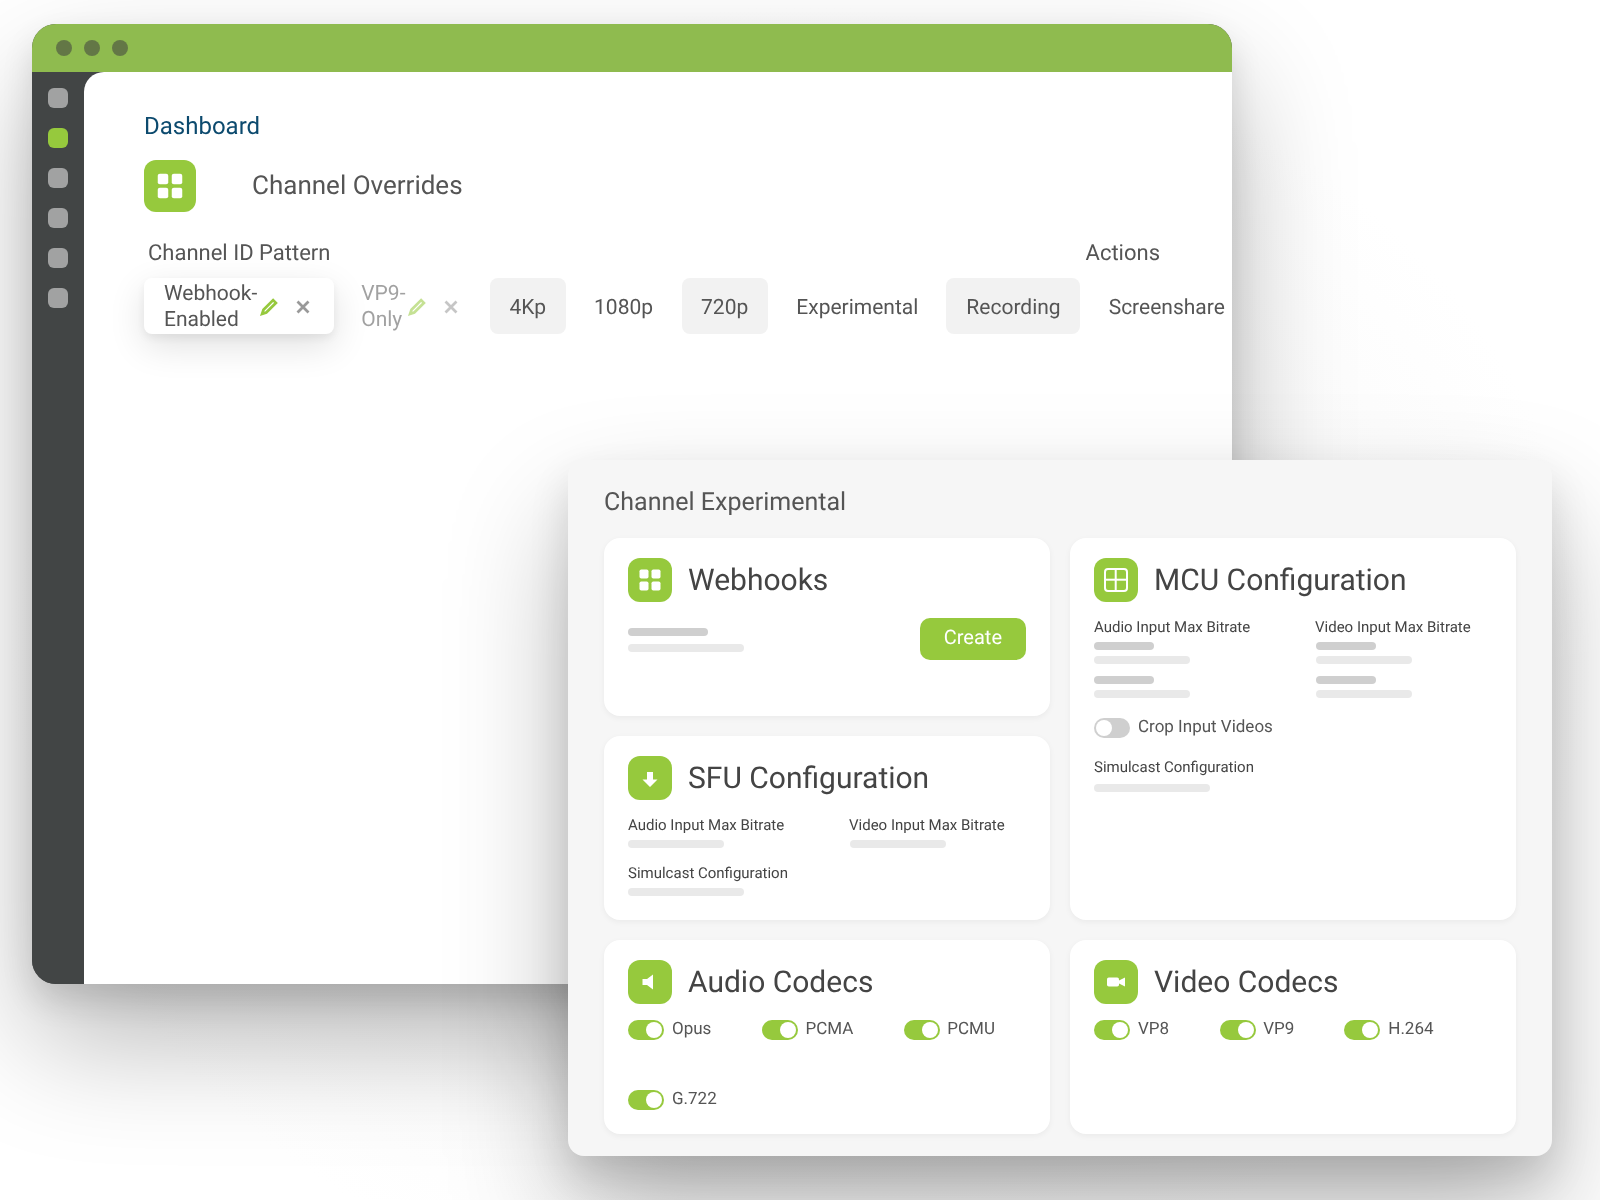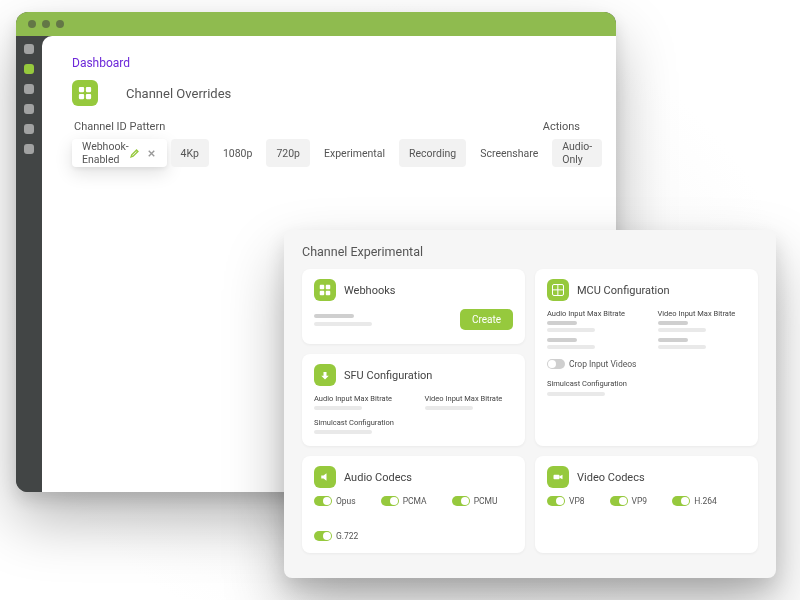--- a/index.html
+++ b/index.html
@@ -6,21 +6,21 @@
   body{width:800px;height:600px;background:#fff;position:relative;overflow:hidden}
   .stage{position:absolute;inset:0;background:radial-gradient(ellipse at 50% 55%,#f4f4f4 0%,#fff 70%)}
   .win{position:absolute;left:16px;top:12px;width:600px;height:480px;border-radius:12px;background:#424545;box-shadow:0 28px 60px rgba(0,0,0,.28),0 8px 16px rgba(0,0,0,.12);overflow:hidden}
   .titlebar{height:24px;background:#8fbb4f;display:flex;align-items:center;padding-left:12px;gap:6px}
   .tdot{width:8px;height:8px;border-radius:50%;background:#3f3f3f;opacity:.55}
   .body{position:absolute;left:0;top:24px;right:0;bottom:0;display:flex}
   .rail{width:26px;background:#424545;padding-top:8px;display:flex;flex-direction:column;align-items:center;gap:10px}
   .railItem{width:10px;height:10px;border-radius:3px;background:rgba(255,255,255,.5)}
   .railItem.sel{background:#96c93d}
   .main{flex:1;background:#fff;border-top-left-radius:10px;padding:20px 30px 16px 30px;overflow:hidden}
-  .crumb{color:#6d28d9;font-size:12px;margin-bottom:10px}
+  .crumb{color:#0c4a6e;font-size:12px;margin-bottom:10px}
   .sectHdr{display:flex;align-items:center;gap:28px;margin-bottom:14px}
   .badge{width:26px;height:26px;border-radius:6px;background:#96c93d;display:flex;align-items:center;justify-content:center}
   .badge svg{width:14px;height:14px;fill:#fff}
   .sectTitle{font-size:13px;color:#555}
   .tblHdr{display:flex;justify-content:space-between;font-size:11px;color:#555;padding:0 6px 6px 2px}
   .rows{display:flex;flex-direction:row;gap:4px}
   .row{height:28px;display:flex;align-items:center;justify-content:space-between;padding:0 10px;border-radius:4px;font-size:10.5px;color:#555}
   .row.shade{background:#f2f2f2}
   .row.elev{background:#fff;box-shadow:0 6px 18px rgba(0,0,0,.12),0 2px 4px rgba(0,0,0,.06)}
   .row.dim{opacity:.55}
@@ -30,22 +30,22 @@
   .ico-x{stroke:#999;fill:none;stroke-width:2}
 
   
   .panel{position:absolute;left:284px;top:230px;width:492px;height:348px;background:#f6f6f6;border-radius:8px;box-shadow:0 30px 60px rgba(0,0,0,.28),0 10px 20px rgba(0,0,0,.12);padding:14px 18px 18px 18px}
   .panelTitle{font-size:12.5px;color:#555;margin-bottom:10px}
   .grid{display:grid;grid-template-columns:1fr 1fr;grid-auto-rows:min-content;gap:10px}
   .card{background:#fff;border-radius:8px;padding:10px 12px 12px 12px;box-shadow:0 1px 3px rgba(0,0,0,.05)}
   .cardHdr{display:flex;align-items:center;gap:8px;margin-bottom:8px}
   .cbadge{width:22px;height:22px;border-radius:6px;background:#96c93d;display:flex;align-items:center;justify-content:center}
   .cbadge svg{width:12px;height:12px;fill:#fff}
-  .cardTitle{font-size:11px;color:#444}
-  .skelRow{display:flex;gap:8px;align-items:flex-end;margin-bottom:2px}
+  .cardTitle{font-size:15px;color:#444}
+  .skelRow{display:flex;gap:8px;align-items:flex-end;margin-bottom:16px}
   .skel{height:4px;background:#e9e9e9;border-radius:2px}
   .skel.dk{background:#cfcfcf}
   .btn{background:#96c93d;color:#fff;font-size:10px;border:none;border-radius:5px;padding:5px 12px}
   .fieldLbl{font-size:7.5px;color:#444;margin-bottom:3px}
   .cols{display:flex;gap:22px}
   .colH{flex:1}
   .togs{display:flex;gap:25px;flex-wrap:wrap}
   .tog{display:flex;align-items:flex-end;gap:4px;font-size:8.5px;color:#555}
   .sw{width:18px;height:10px;border-radius:6px;background:#96c93d;position:relative;flex:0 0 18px}
   .sw::after{content:"";position:absolute;width:8px;height:8px;border-radius:50%;background:#fff;top:1px;right:1px}
@@ -98,20 +98,31 @@
             <span>Webhook-Enabled</span>
             <span class="rowActs">
               <svg class="ico-edit" viewBox="0 0 16 16">
                   <path d="M3 13l1-3 7-7 2 2-7 7-3 1z"></path>
                 </svg>
               <svg class="ico-x" viewBox="0 0 16 16">
                   <path d="M4 4l8 8M12 4l-8 8"></path>
                 </svg>
             </span>
           </div>
+          <div class="row dim">
+            <span>VP9-Only</span>
+            <span class="rowActs">
+              <svg class="ico-edit" viewBox="0 0 16 16">
+                  <path d="M3 13l1-3 7-7 2 2-7 7-3 1z"></path>
+                </svg>
+              <svg class="ico-x" viewBox="0 0 16 16">
+                  <path d="M4 4l8 8M12 4l-8 8"></path>
+                </svg>
+            </span>
+          </div>
           <div class="row shade">
               <span>4Kp</span>
             </div>
           <div class="row">
               <span>1080p</span>
             </div>
           <div class="row shade">
               <span>720p</span>
             </div>
           <div class="row">

